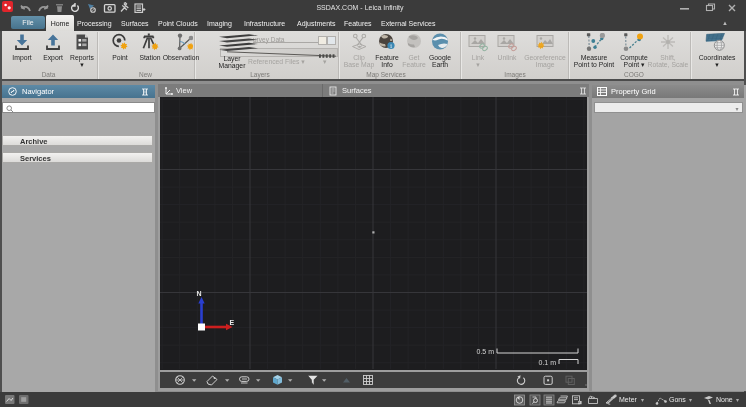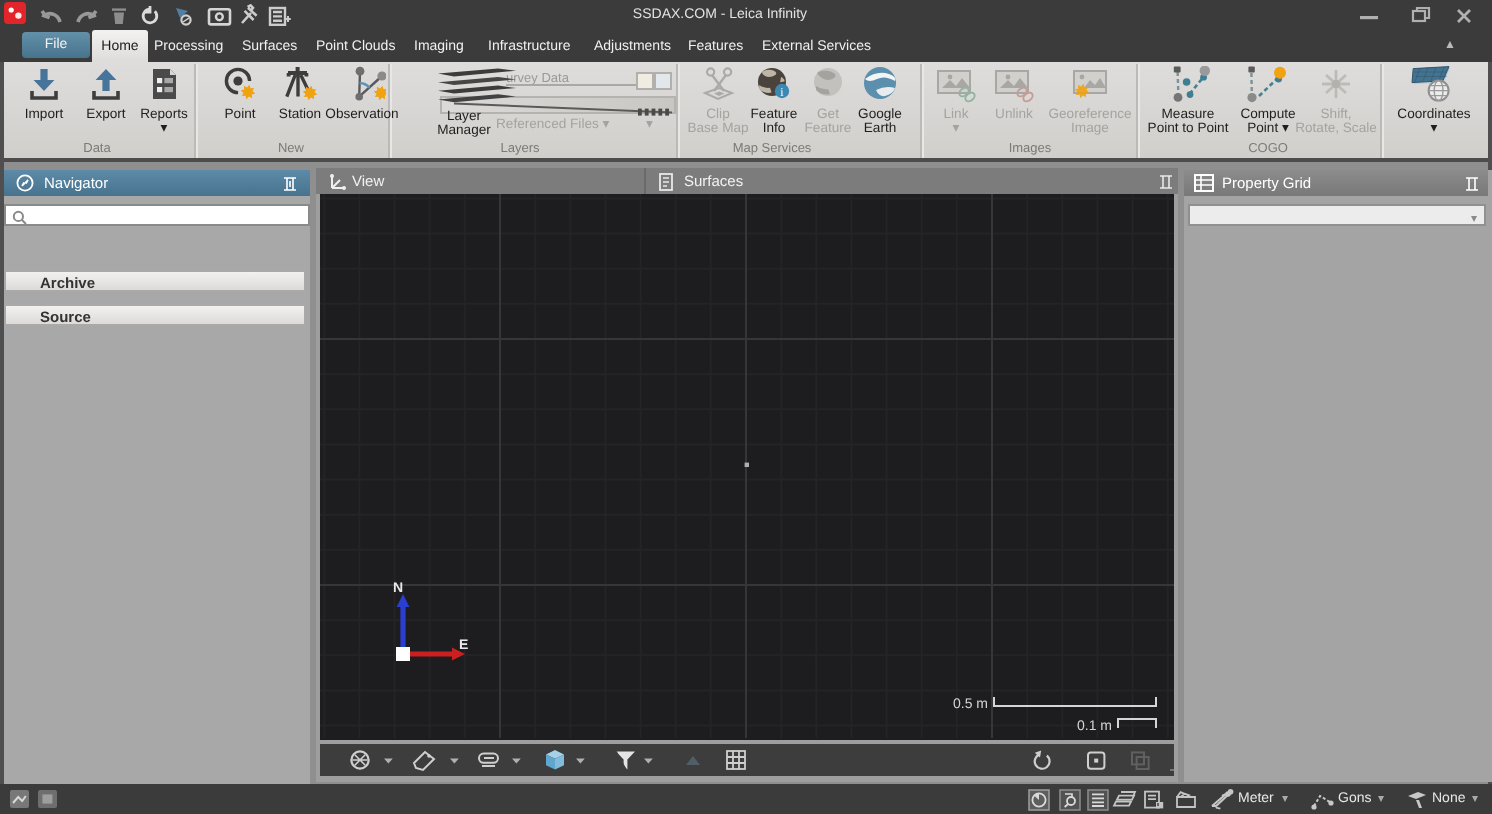--- a/index.html
+++ b/index.html
@@ -339,21 +339,21 @@
           <path d="M1,1 h6 M1,7 h6 M2.5,1 v6 M5.5,1 v6 M4,2.5 l0,3" stroke="#fff" stroke-width="0.8" fill="none"></path>
         </svg>
       </div>
       <div id="navsearch" class="abs">
         <svg class="abs" style="left:3px;top:2px" width="8" height="8" viewBox="0 0 8 8">
           <circle cx="3.2" cy="3.2" r="2.3" fill="none" stroke="#8a8a8a" stroke-width="1"></circle>
           <path d="M5,5 L7,7" stroke="#8a8a8a" stroke-width="1"></path>
         </svg>
       </div>
       <div class="navbtn abs" style="top:49.5px;">Archive</div>
-      <div class="navbtn abs" style="top:66.5px;">Source</div>
+      <div class="navbtn abs" style="top:66.5px;">Services</div>
     </div>
 
     <div id="view" class="abs">
       <div id="viewtabs" class="abs">
         <svg class="abs" style="left:6px;top:2px" width="10" height="10" viewBox="0 0 10 10">
           <path d="M2,8 L2,2 M2,8 L8,8 M2,8 L6,4" stroke="#f0f0f0" stroke-width="1" fill="none"></path>
           <circle cx="2" cy="2" r="1" fill="#f0f0f0"></circle>
             <circle cx="8" cy="8" r="1" fill="#f0f0f0"></circle>
         </svg>
         <span class="abs" style="left:18px;">View</span>

